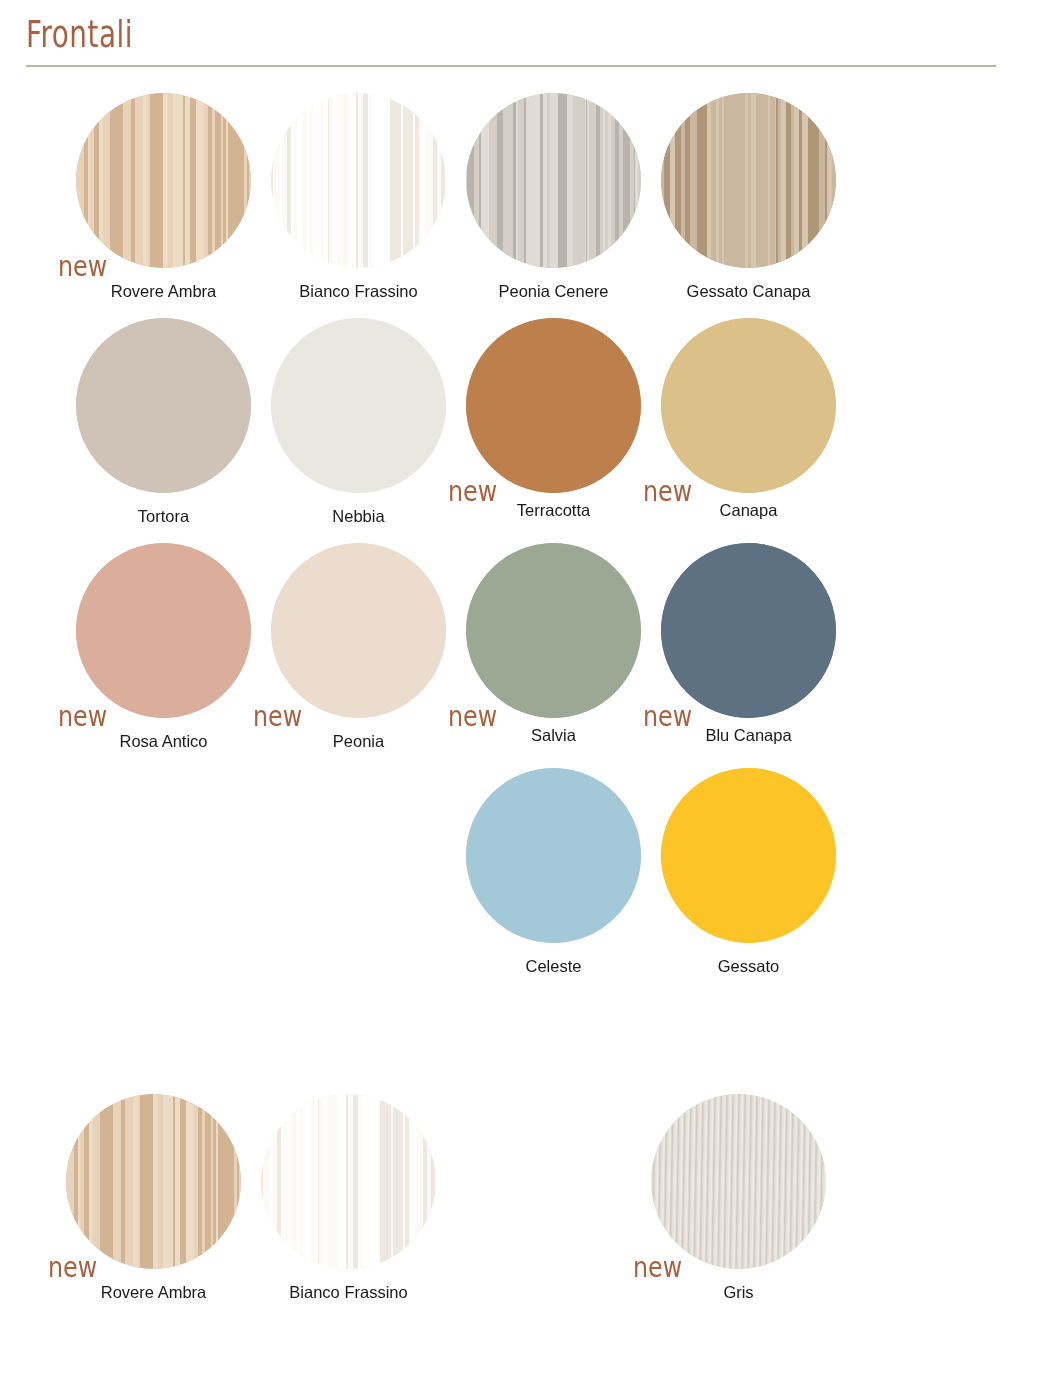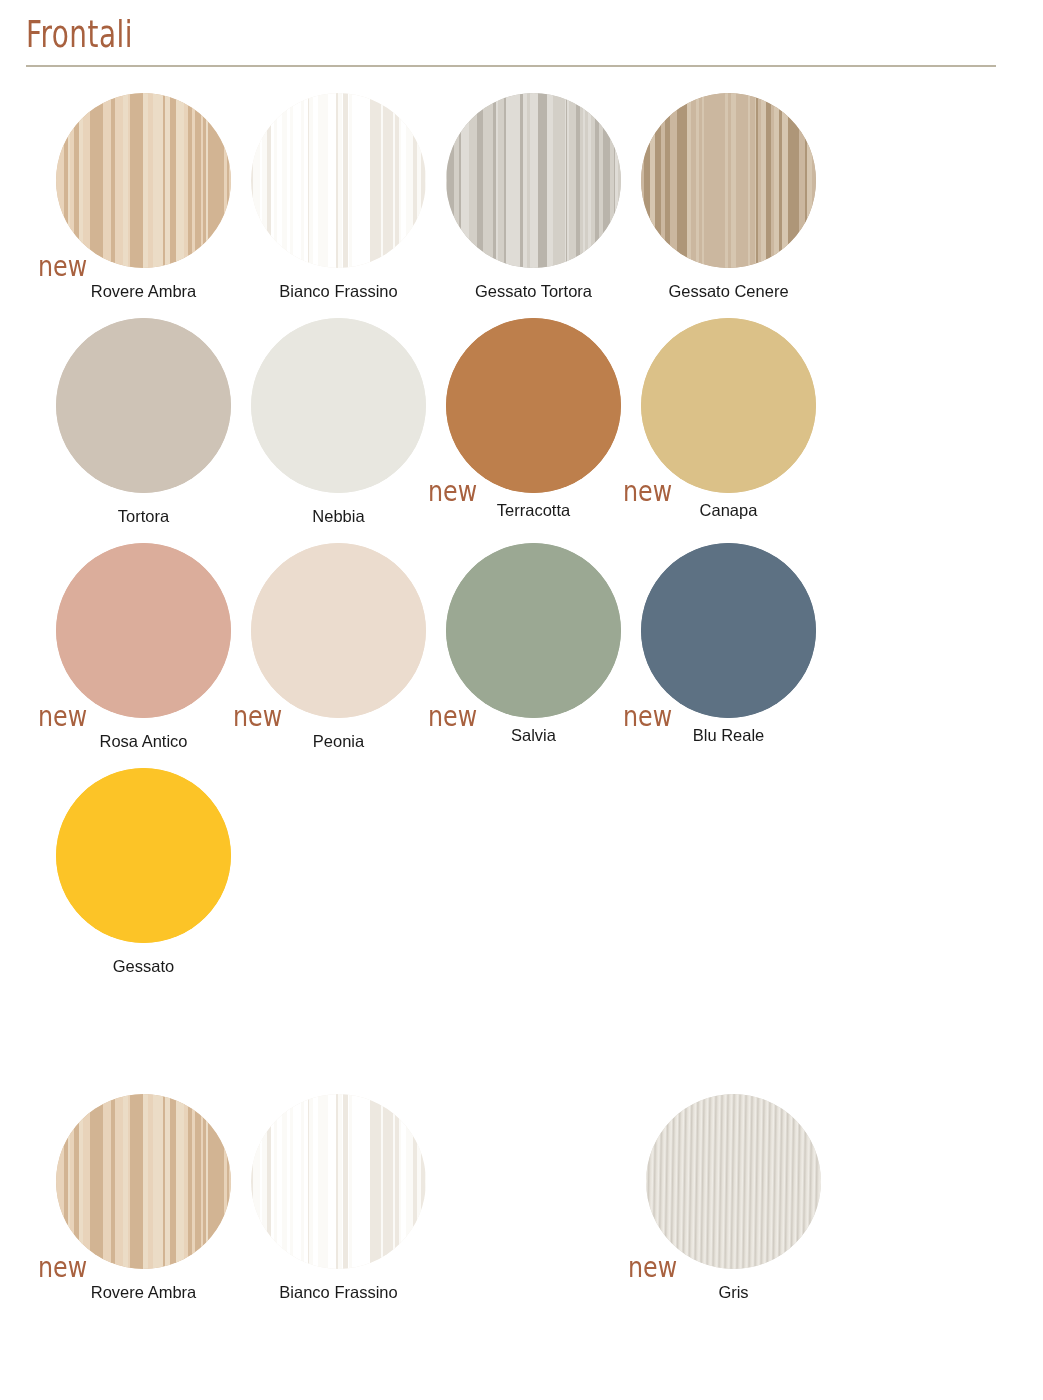--- a/index.html
+++ b/index.html
@@ -41,20 +41,21 @@
     background: #BCB5A3;
     width: 100%;
     margin-top: 9px;
   }
 
   
   .grid {
     position: relative;
     display: flex;
     flex-wrap: wrap;
+    justify-content: flex-end;
   }
   .cell {
     position: relative;
     width: 195px;
     height: 225px;
   }
 
   .disc-wrap {
     position: relative;
     width: 175px;
@@ -138,29 +139,29 @@
             </div>
           </div>
           <div class="swatch-label">Bianco Frassino</div>
         </div>
         <div class="cell">
           <div class="disc-wrap">
             <div class="disc" title="Gessato Cenere" style="background: rgb(200, 196, 188);">
               <div class="grain" style="background: linear-gradient(90deg, rgb(223, 220, 214) 0%, rgb(223, 220, 214) 0.8%, rgb(185, 180, 171) 0.8%, rgb(185, 180, 171) 1.57%, rgb(185, 180, 171) 1.57%, rgb(185, 180, 171) 2.45%, rgb(185, 180, 171) 2.45%, rgb(185, 180, 171) 4.71%, rgb(211, 207, 199) 4.71%, rgb(211, 207, 199) 7.69%, rgb(185, 180, 171) 7.69%, rgb(185, 180, 171) 8.76%, rgb(223, 220, 214) 8.76%, rgb(223, 220, 214) 10.42%, rgb(223, 220, 214) 10.42%, rgb(223, 220, 214) 12.99%, rgb(211, 207, 199) 12.99%, rgb(211, 207, 199) 15.38%, rgb(211, 207, 199) 15.38%, rgb(211, 207, 199) 17.87%, rgb(185, 180, 171) 17.87%, rgb(185, 180, 171) 20.87%, rgb(223, 220, 214) 20.87%, rgb(223, 220, 214) 21.38%, rgb(211, 207, 199) 21.38%, rgb(211, 207, 199) 24.38%, rgb(211, 207, 199) 24.38%, rgb(211, 207, 199) 26.93%, rgb(185, 180, 171) 26.93%, rgb(185, 180, 171) 28.41%, rgb(223, 220, 214) 28.41%, rgb(223, 220, 214) 29.88%, rgb(211, 207, 199) 29.88%, rgb(211, 207, 199) 31.95%, rgb(211, 207, 199) 31.95%, rgb(211, 207, 199) 32.94%, rgb(185, 180, 171) 32.94%, rgb(185, 180, 171) 34.3%, rgb(223, 220, 214) 34.3%, rgb(223, 220, 214) 36.73%, rgb(223, 220, 214) 36.73%, rgb(223, 220, 214) 39.23%, rgb(223, 220, 214) 39.23%, rgb(223, 220, 214) 40.16%, rgb(223, 220, 214) 40.16%, rgb(223, 220, 214) 42.06%, rgb(185, 180, 171) 42.06%, rgb(185, 180, 171) 43.74%, rgb(223, 220, 214) 43.74%, rgb(223, 220, 214) 44.8%, rgb(223, 220, 214) 44.8%, rgb(223, 220, 214) 46.15%, rgb(211, 207, 199) 46.15%, rgb(211, 207, 199) 48.13%, rgb(223, 220, 214) 48.13%, rgb(223, 220, 214) 50.74%, rgb(223, 220, 214) 50.74%, rgb(223, 220, 214) 52.38%, rgb(185, 180, 171) 52.38%, rgb(185, 180, 171) 54.06%, rgb(185, 180, 171) 54.06%, rgb(185, 180, 171) 55.31%, rgb(185, 180, 171) 55.31%, rgb(185, 180, 171) 56.34%, rgb(185, 180, 171) 56.34%, rgb(185, 180, 171) 58%, rgb(223, 220, 214) 58%, rgb(223, 220, 214) 61.03%, rgb(211, 207, 199) 61.03%, rgb(211, 207, 199) 64.04%, rgb(211, 207, 199) 64.04%, rgb(211, 207, 199) 66.8%, rgb(211, 207, 199) 66.8%, rgb(211, 207, 199) 67.84%, rgb(223, 220, 214) 67.84%, rgb(223, 220, 214) 68.47%, rgb(185, 180, 171) 68.47%, rgb(185, 180, 171) 69.12%, rgb(223, 220, 214) 69.12%, rgb(223, 220, 214) 70.47%, rgb(211, 207, 199) 70.47%, rgb(211, 207, 199) 73.02%, rgb(211, 207, 199) 73.02%, rgb(211, 207, 199) 74.43%, rgb(185, 180, 171) 74.43%, rgb(185, 180, 171) 76.63%, rgb(211, 207, 199) 76.63%, rgb(211, 207, 199) 78.49%, rgb(223, 220, 214) 78.49%, rgb(223, 220, 214) 79.19%, rgb(211, 207, 199) 79.19%, rgb(211, 207, 199) 81.06%, rgb(223, 220, 214) 81.06%, rgb(223, 220, 214) 83.06%, rgb(211, 207, 199) 83.06%, rgb(211, 207, 199) 85.06%, rgb(185, 180, 171) 85.06%, rgb(185, 180, 171) 86.29%, rgb(185, 180, 171) 86.29%, rgb(185, 180, 171) 87.54%, rgb(211, 207, 199) 87.54%, rgb(211, 207, 199) 88.5%, rgb(211, 207, 199) 88.5%, rgb(211, 207, 199) 89.64%, rgb(185, 180, 171) 89.64%, rgb(185, 180, 171) 92.72%, rgb(185, 180, 171) 92.72%, rgb(185, 180, 171) 93.77%, rgb(211, 207, 199) 93.77%, rgb(211, 207, 199) 96.24%, rgb(185, 180, 171) 96.24%, rgb(185, 180, 171) 96.8%, rgb(223, 220, 214) 96.8%, rgb(223, 220, 214) 97.33%, rgb(223, 220, 214) 97.33%, rgb(223, 220, 214) 98.22%, rgb(211, 207, 199) 98.22%, rgb(211, 207, 199) 100%); opacity: 1;"></div>
             </div>
           </div>
-          <div class="swatch-label">Gessato Tortora</div>
+          <div class="swatch-label">Peonia Cenere</div>
         </div>
         <div class="cell">
           <div class="disc-wrap">
             <div class="disc" title="Gessato Canapa" style="background: rgb(192, 169, 142);">
               <div class="grain" style="background: linear-gradient(90deg, rgb(203, 183, 159) 0%, rgb(203, 183, 159) 1.95%, rgb(174, 150, 120) 1.95%, rgb(174, 150, 120) 4.96%, rgb(214, 198, 176) 4.96%, rgb(214, 198, 176) 7.8%, rgb(174, 150, 120) 7.8%, rgb(174, 150, 120) 9%, rgb(174, 150, 120) 9%, rgb(174, 150, 120) 11.34%, rgb(203, 183, 159) 11.34%, rgb(203, 183, 159) 11.97%, rgb(203, 183, 159) 11.97%, rgb(203, 183, 159) 13.54%, rgb(174, 150, 120) 13.54%, rgb(174, 150, 120) 16.64%, rgb(203, 183, 159) 16.64%, rgb(203, 183, 159) 18.5%, rgb(203, 183, 159) 18.5%, rgb(203, 183, 159) 19.85%, rgb(203, 183, 159) 19.85%, rgb(203, 183, 159) 20.79%, rgb(174, 150, 120) 20.79%, rgb(174, 150, 120) 22.98%, rgb(174, 150, 120) 22.98%, rgb(174, 150, 120) 24.37%, rgb(174, 150, 120) 24.37%, rgb(174, 150, 120) 26.3%, rgb(214, 198, 176) 26.3%, rgb(214, 198, 176) 28.81%, rgb(203, 183, 159) 28.81%, rgb(203, 183, 159) 31.38%, rgb(214, 198, 176) 31.38%, rgb(214, 198, 176) 33.13%, rgb(203, 183, 159) 33.13%, rgb(203, 183, 159) 34.19%, rgb(203, 183, 159) 34.19%, rgb(203, 183, 159) 34.72%, rgb(214, 198, 176) 34.72%, rgb(214, 198, 176) 35.98%, rgb(203, 183, 159) 35.98%, rgb(203, 183, 159) 37.3%, rgb(203, 183, 159) 37.3%, rgb(203, 183, 159) 38.67%, rgb(203, 183, 159) 38.67%, rgb(203, 183, 159) 39.98%, rgb(203, 183, 159) 39.98%, rgb(203, 183, 159) 41.55%, rgb(203, 183, 159) 41.55%, rgb(203, 183, 159) 42.29%, rgb(203, 183, 159) 42.29%, rgb(203, 183, 159) 45.07%, rgb(203, 183, 159) 45.07%, rgb(203, 183, 159) 47.73%, rgb(214, 198, 176) 47.73%, rgb(214, 198, 176) 49.83%, rgb(203, 183, 159) 49.83%, rgb(203, 183, 159) 51.18%, rgb(214, 198, 176) 51.18%, rgb(214, 198, 176) 54.02%, rgb(203, 183, 159) 54.02%, rgb(203, 183, 159) 55.15%, rgb(203, 183, 159) 55.15%, rgb(203, 183, 159) 58.22%, rgb(203, 183, 159) 58.22%, rgb(203, 183, 159) 61.24%, rgb(214, 198, 176) 61.24%, rgb(214, 198, 176) 62.53%, rgb(203, 183, 159) 62.53%, rgb(203, 183, 159) 63.53%, rgb(203, 183, 159) 63.53%, rgb(203, 183, 159) 64.96%, rgb(214, 198, 176) 64.96%, rgb(214, 198, 176) 65.81%, rgb(174, 150, 120) 65.81%, rgb(174, 150, 120) 67.04%, rgb(203, 183, 159) 67.04%, rgb(203, 183, 159) 68.59%, rgb(214, 198, 176) 68.59%, rgb(214, 198, 176) 69.26%, rgb(214, 198, 176) 69.26%, rgb(214, 198, 176) 71.27%, rgb(174, 150, 120) 71.27%, rgb(174, 150, 120) 72.92%, rgb(174, 150, 120) 72.92%, rgb(174, 150, 120) 74.55%, rgb(203, 183, 159) 74.55%, rgb(203, 183, 159) 76.16%, rgb(214, 198, 176) 76.16%, rgb(214, 198, 176) 78.74%, rgb(174, 150, 120) 78.74%, rgb(174, 150, 120) 80.72%, rgb(214, 198, 176) 80.72%, rgb(214, 198, 176) 81.62%, rgb(214, 198, 176) 81.62%, rgb(214, 198, 176) 84.25%, rgb(174, 150, 120) 84.25%, rgb(174, 150, 120) 86.85%, rgb(174, 150, 120) 86.85%, rgb(174, 150, 120) 87.59%, rgb(174, 150, 120) 87.59%, rgb(174, 150, 120) 90.25%, rgb(203, 183, 159) 90.25%, rgb(203, 183, 159) 92%, rgb(203, 183, 159) 92%, rgb(203, 183, 159) 93.99%, rgb(174, 150, 120) 93.99%, rgb(174, 150, 120) 94.92%, rgb(214, 198, 176) 94.92%, rgb(214, 198, 176) 97.81%, rgb(203, 183, 159) 97.81%, rgb(203, 183, 159) 100%); opacity: 1;"></div>
             </div>
           </div>
-          <div class="swatch-label">Gessato Cenere</div>
+          <div class="swatch-label">Gessato Canapa</div>
         </div>
         <div class="cell">
           <div class="disc-wrap">
             <div class="disc" title="Tortora" style="background: rgb(206, 195, 182);">
               <div class="grain" style="background: rgb(206, 195, 182);"></div>
             </div>
           </div>
           <div class="swatch-label">Tortora</div>
         </div>
         <div class="cell">
@@ -216,21 +217,29 @@
           </div>
           <div class="swatch-label">Salvia</div>
         </div>
         <div class="cell lbl-down">
           <div class="disc-wrap">
             <div class="disc" title="Blu Reale" style="background: rgb(93, 113, 131);">
               <div class="grain" style="background: rgb(93, 113, 131);"></div>
             </div>
             <span class="new-badge">new</span>
           </div>
-          <div class="swatch-label">Blu Reale</div>
+          <div class="swatch-label">Blu Canapa</div>
+        </div>
+        <div class="cell">
+          <div class="disc-wrap">
+            <div class="disc" title="Celeste" style="background: rgb(163, 200, 216);">
+              <div class="grain" style="background: rgb(163, 200, 216);"></div>
+            </div>
+          </div>
+          <div class="swatch-label">Celeste</div>
         </div>
         <div class="cell">
           <div class="disc-wrap">
             <div class="disc" title="Girasole" style="background: rgb(252, 196, 39);">
               <div class="grain" style="background: rgb(252, 196, 39);"></div>
             </div>
           </div>
           <div class="swatch-label">Gessato</div>
         </div>
       </div>

